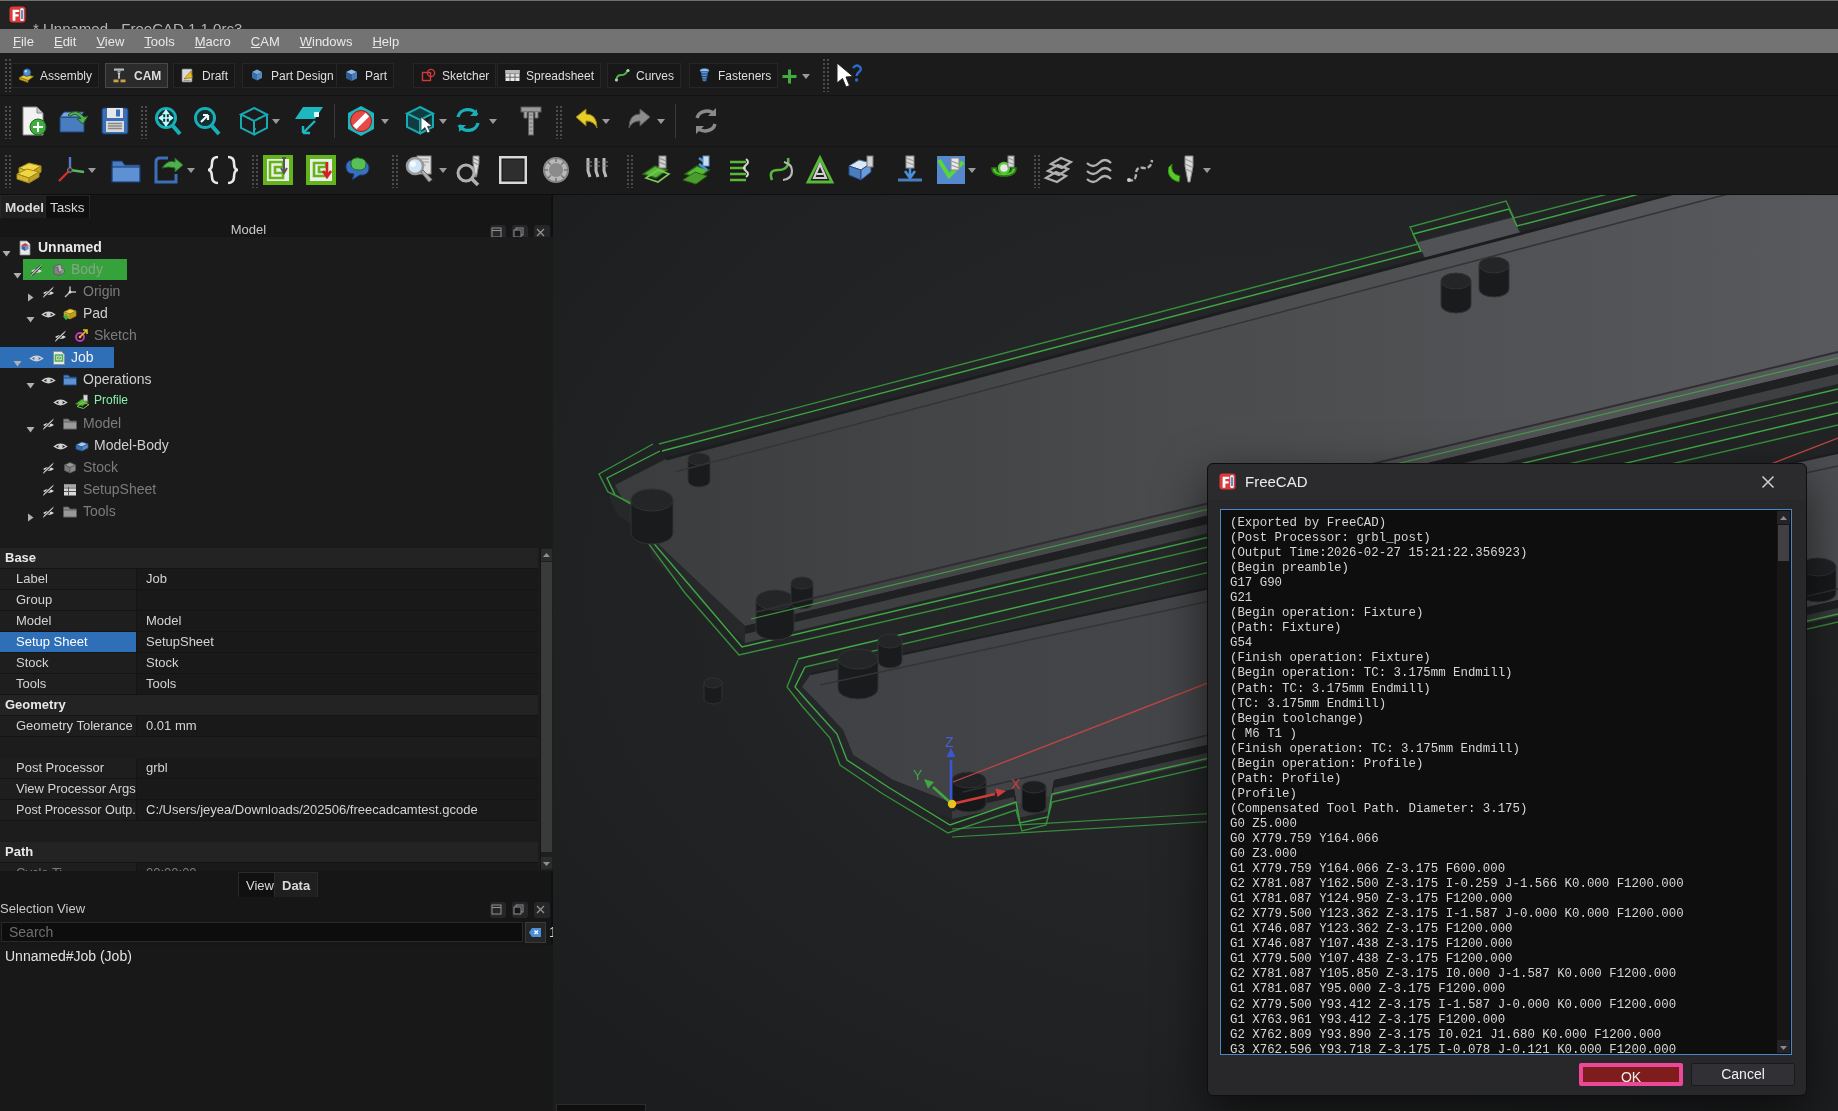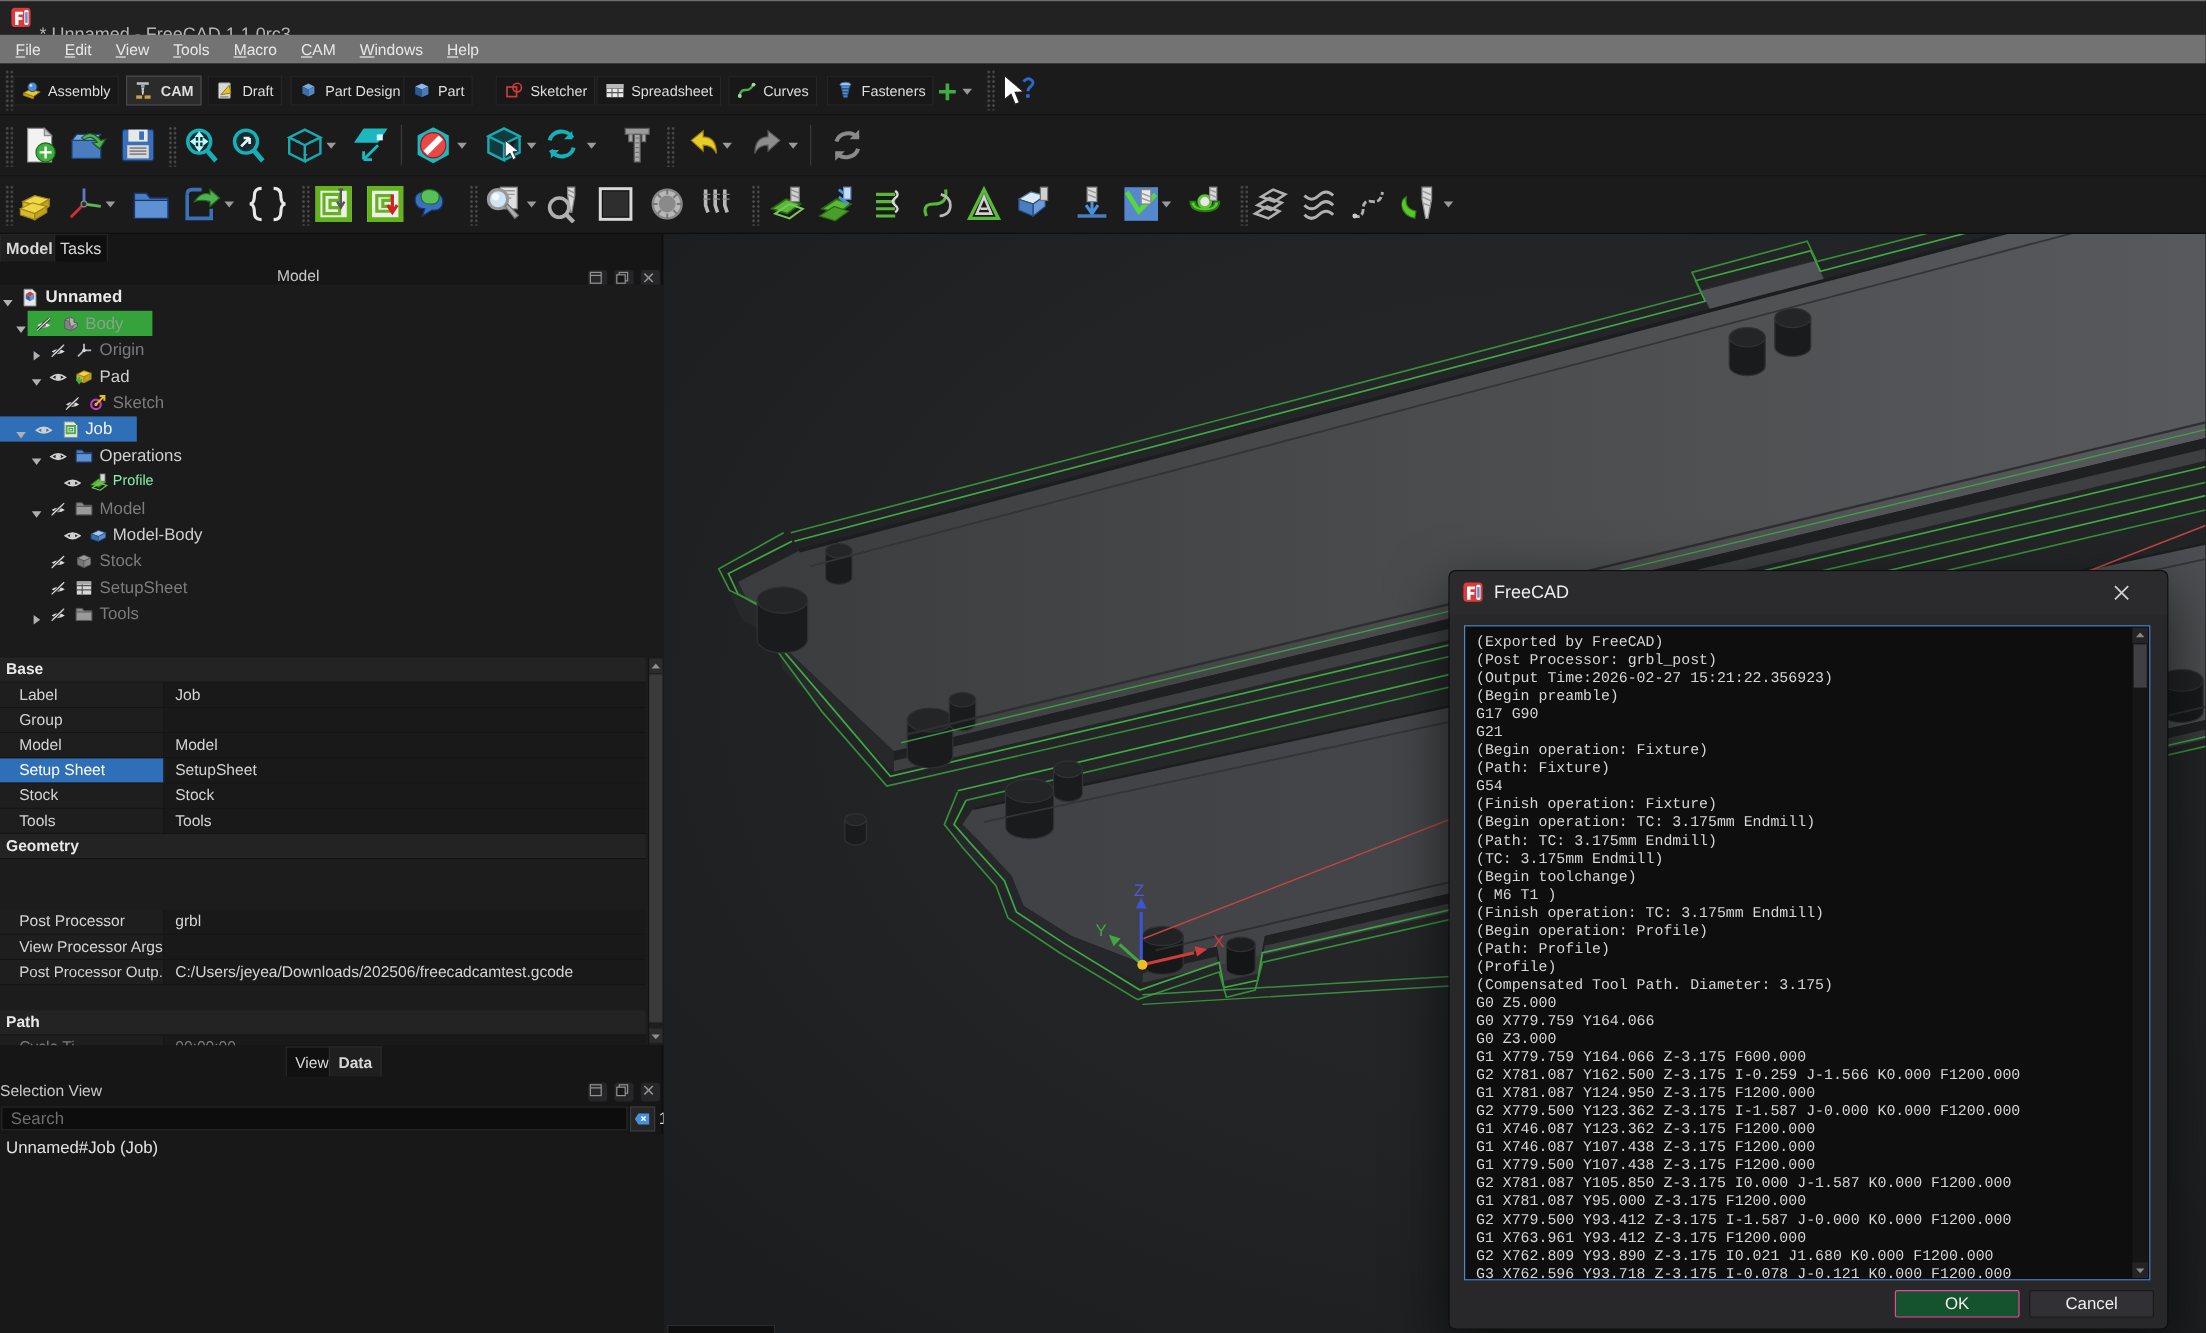--- a/index.html
+++ b/index.html
@@ -35,25 +35,25 @@
 .pval{padding-left:9px;line-height:20px;background:#191919;flex:1;white-space:nowrap;overflow:hidden}
 
 .vdtab{position:absolute;height:25px;display:flex;align-items:center;padding:0 7px;font-size:13px;white-space:nowrap;color:#d8d8d8;background:#101010;border:1px solid #2a2a2a;border-bottom:none}
 .vdtab.act{background:#1f1f1f;font-weight:bold}
 #seltitle{position:absolute;left:0;top:704px;width:553px;height:21px;color:#c9c9c9;font-size:13px;line-height:20px}
 #searchbox{position:absolute;left:1px;top:727px;width:522px;height:20px;background:#0d0d0d;border:1px solid #2a2a2a;color:#6f6f6f;font-size:14px;line-height:19px;padding-left:7px}
 #sellist{position:absolute;left:0;top:750px;width:553px;height:166px;background:#181818;color:#e2e2e2;font-size:14px;padding:3px 0 0 5px}
 
 #vp{left:553px;top:195px;width:1285px;height:916px;background:#1f2021}
 
-#dlg{left:1207px;top:475px;width:600px;height:633px;background:#28282b;border:1px solid #0e0e10;border-radius:6px;box-shadow:0 18px 50px rgba(0,0,0,.62)}
+#dlg{left:1207px;top:463px;width:600px;height:633px;background:#28282b;border:1px solid #0e0e10;border-radius:6px;box-shadow:0 18px 50px rgba(0,0,0,.62)}
 #dlgtitle{position:absolute;left:0;top:0;width:598px;height:36px;border-radius:6px 6px 0 0;background:#2b2b2e;color:#ececec;font-size:15px}
 #dlgtext{position:absolute;left:12px;top:45px;width:572px;height:546px;background:#0e0e0e;border:1px solid #4a86c8;color:#d6d6d6;font-family:"Liberation Mono",monospace;font-size:12.4px;line-height:15.05px;padding:6px 0 0 9px;white-space:pre;overflow:hidden}
 .dbtn{position:absolute;top:599px;height:23px;width:104px;font-size:14px;color:#eee;text-align:center;line-height:21px;border-radius:2px}
-#okbtn{left:371px;background:#14532d;border:1px solid #ec4899}
+#okbtn{left:371px;background:#7f1d1d;border:4px solid #ec4899}
 #cancelbtn{left:483px;background:#313135;border:1px solid #1a1a1d}
 </style></head>
 <body>
 <div id="root">
 <div class="abs" id="titlebar">
 <svg class="abs" style="left:9px;top:5px" width="18" height="18" viewBox="0 0 18 18">
         <rect x="0.5" y="0.5" width="16" height="16" rx="3" fill="#dd3b3b"></rect>
         <rect x="11.2" y="2.3" width="3.6" height="12.6" rx="1.2" fill="#eef1f5"></rect>
         <rect x="12" y="4.2" width="2" height="8.8" fill="#5b8fd0"></rect>
         <path d="M3.6 14.8 V3.8 H10.2 V6.1 H6.4 V8.3 H9.6 V10.6 H6.4 V14.8 Z" fill="#fff"></path>
@@ -585,20 +585,24 @@
         </div>
 <div class="prow" style="top:106px">
           <div class="plabel">Stock</div>
           <div class="pval">Stock</div>
         </div>
 <div class="prow" style="top:127px">
           <div class="plabel">Tools</div>
           <div class="pval">Tools</div>
         </div>
 <div class="prow phead" style="top:148px">Geometry</div>
+<div class="prow" style="top:169px">
+          <div class="plabel">Geometry Tolerance</div>
+          <div class="pval">0.01 mm</div>
+        </div>
 <div class="prow" style="top:211px">
           <div class="plabel">Post Processor</div>
           <div class="pval">grbl</div>
         </div>
 <div class="prow" style="top:232px">
           <div class="plabel">View Processor Args</div>
           <div class="pval"></div>
         </div>
 <div class="prow" style="top:253px">
           <div class="plabel" style="padding-left:16px;font-size:12.6px">Post Processor Outp...</div>

